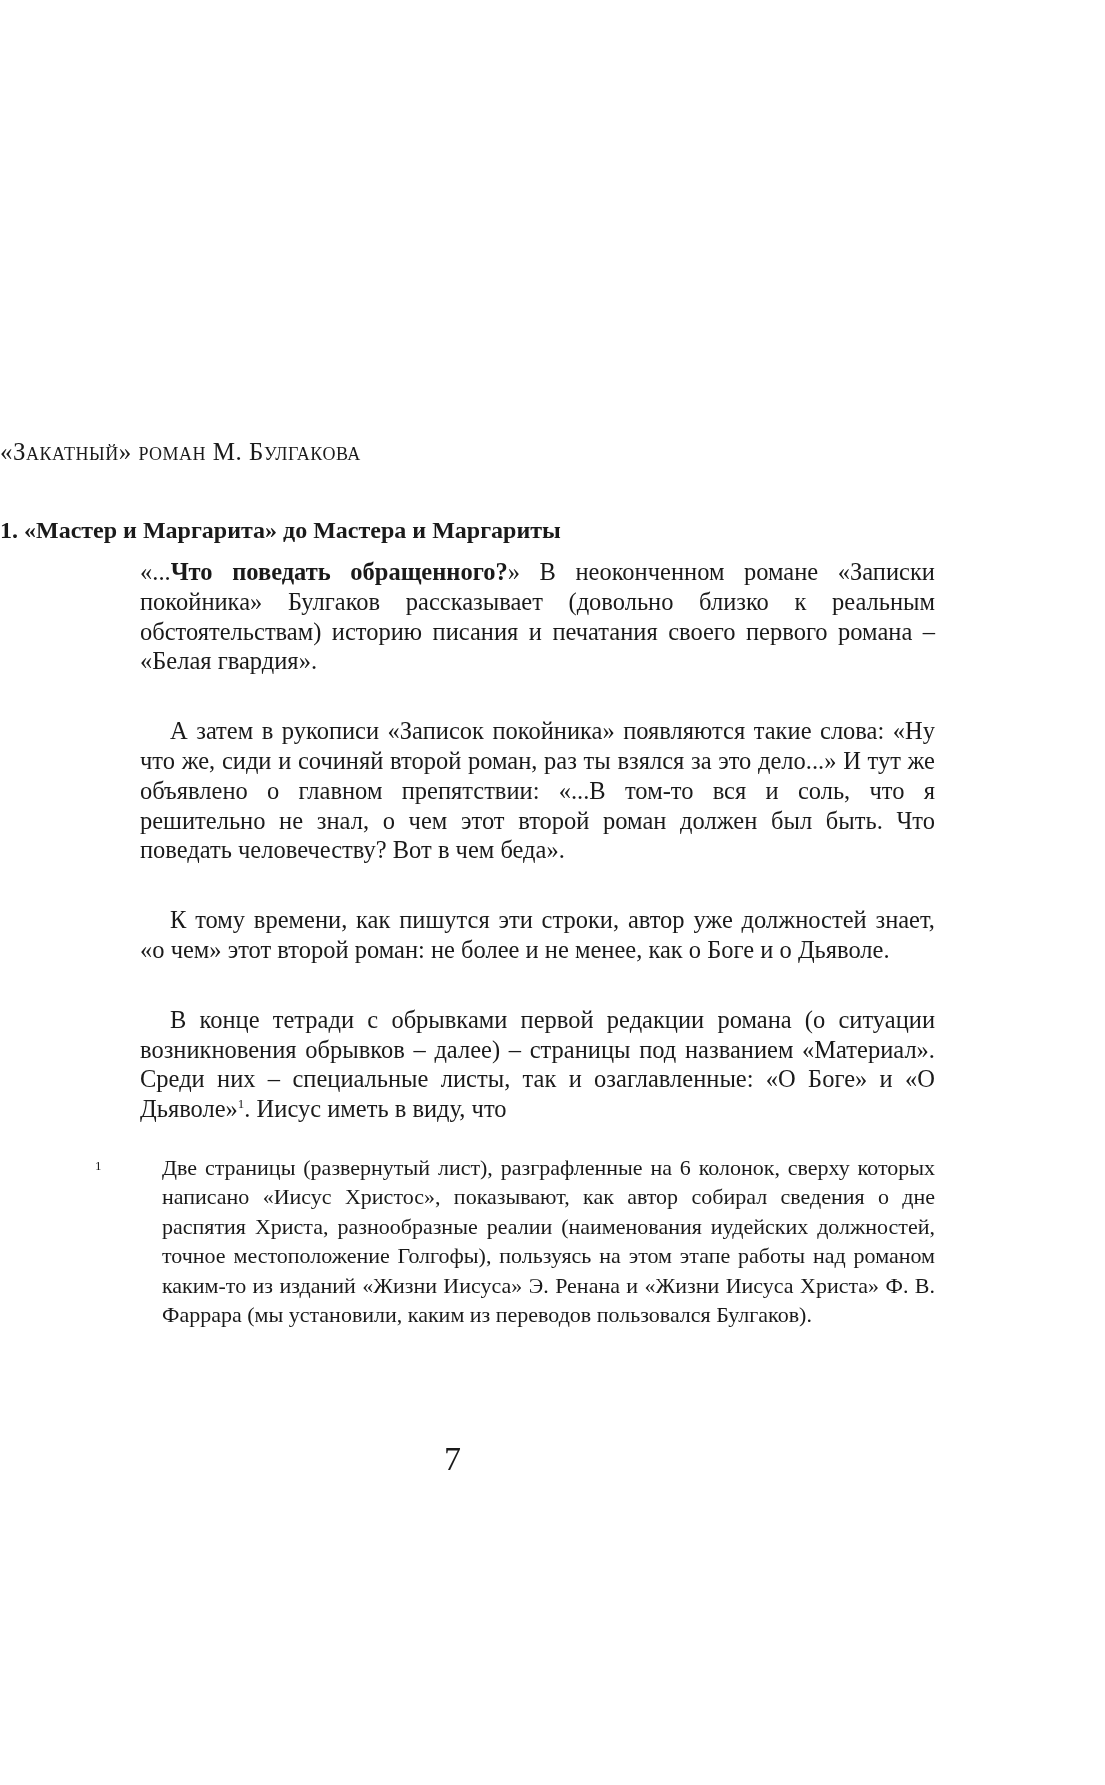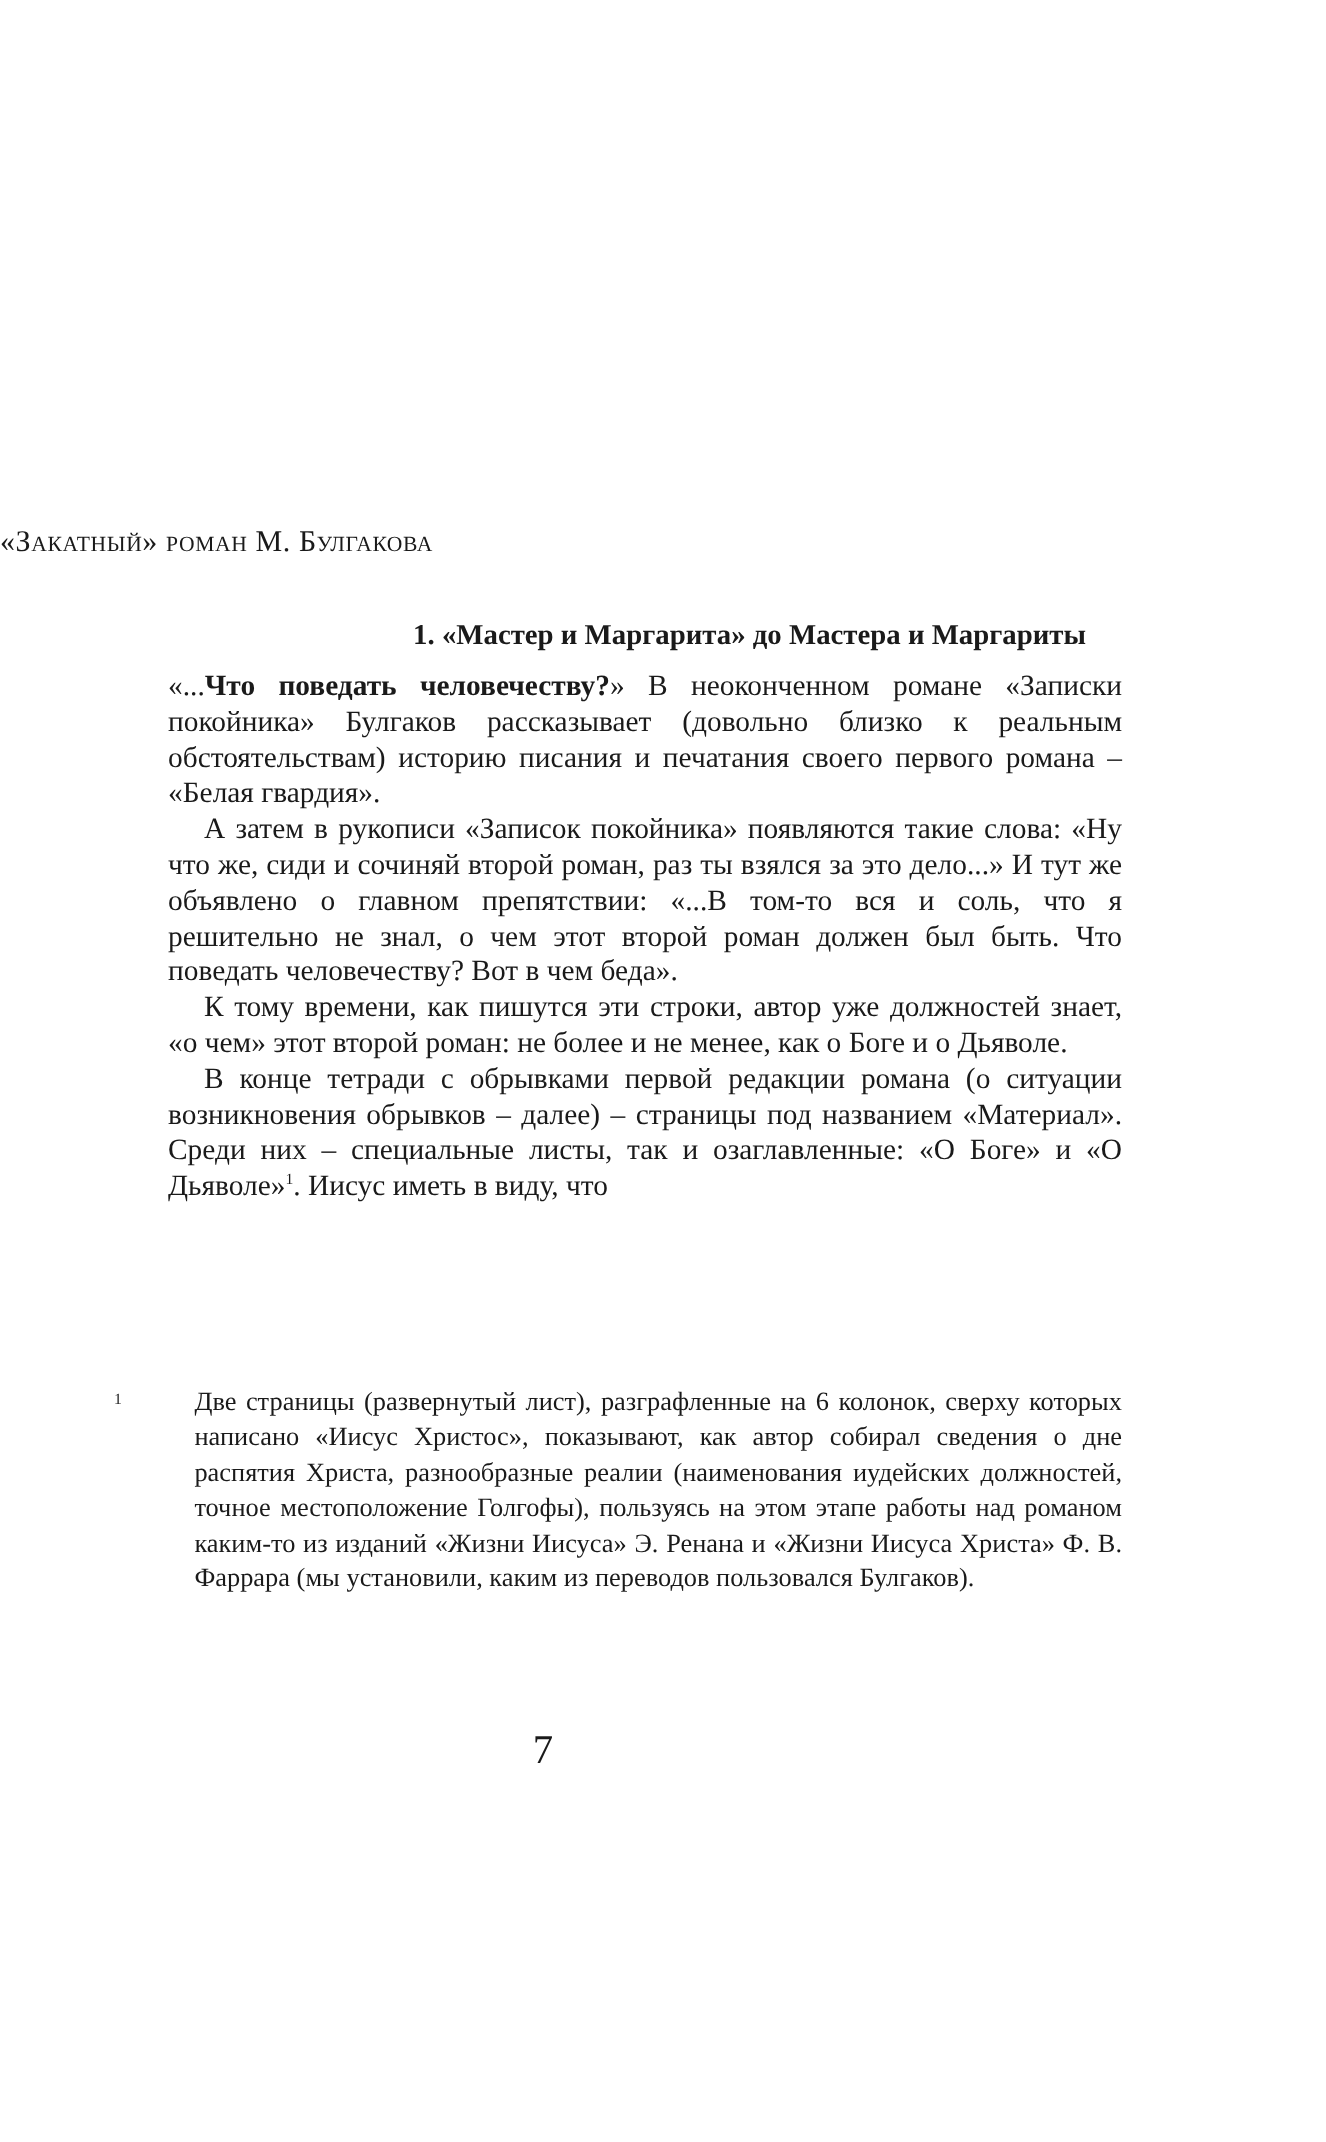--- a/index.html
+++ b/index.html
@@ -6,30 +6,30 @@
   body {
     width: 1105px; height: 1785px; position: relative; overflow: hidden;
     font-family: "Liberation Serif", "DejaVu Serif", serif; color: #1a1a1a;
   }
   .title {
     position: absolute; top: 438px; left: 0; width: 905px; text-align: left;
     font-size: 25px; letter-spacing: 0.5px;
   }
   .title .sc { font-variant: small-caps; }
   .heading {
-    position: absolute; top: 517px; left: 0; width: 905px; text-align: right;
+    position: absolute; top: 517px; left: 0; width: 905px; text-align: left;
     font-size: 24px; font-weight: bold;
   }
   .body {
     position: absolute; top: 557px; left: 140px; width: 795px;
     font-size: 24.5px; line-height: 29.8px; text-align: justify;
     hyphens: manual;
   }
   .body p { margin: 0; }
-  .body p.indent { text-indent: 30px; }
+  .body p.indent { text-indent: 30px; margin-top: 40px; }
   .body b { font-weight: bold; }
   sup.fn { font-size: 13px; vertical-align: 9px; line-height: 0; }
   .footnote {
     position: absolute; top: 1153px; left: 95px; width: 840px;
     font-size: 22px; line-height: 29.4px;
   }
   .footnote .fn-mark { position: absolute; left: 0; top: -2px; font-size: 13px; }
   .footnote .fn-text { margin-left: 67px; text-align: justify; }
   .page-num {
     position: absolute; top: 1440px; left: 0; width: 905px; text-align: center;
@@ -39,21 +39,21 @@
 </head>
 <body>
 
 <div class="title">
   <span class="sc">«Закатный» роман М. Булгакова</span>
 </div>
 
 <div class="heading">1. «Мастер и Маргарита» до Мастера и Маргариты</div>
 
 <div class="body">
-  <p><span>«...</span><b>Что поведать человечеству?</b><span>» В неоконченном романе «Записки покойника» Булгаков рассказывает (довольно близко к реальным обстоятельствам) историю писания и печатания своего первого романа – «Белая гвардия».</span></p>
+  <p><span>«...</span><b>Что поведать обращенного?</b><span>» В неоконченном романе «Записки покойника» Булгаков рассказывает (довольно близко к реальным обстоятельствам) историю писания и печатания своего первого романа – «Белая гвардия».</span></p>
   <p class="indent">А затем в рукописи «Записок покойника» появляются такие слова: «Ну что же, сиди и сочиняй второй роман, раз ты взялся за это дело...» И тут же объявлено о главном препятствии: «...В том-то вся и соль, что я решительно не знал, о чем этот второй роман должен был быть. Что поведать человечеству? Вот в чем беда».</p>
   <p class="indent">К тому времени, как пишутся эти строки, автор уже должностей знает, «о чем» этот второй роман: не более и не менее, как о Боге и о Дьяволе.</p>
   <p class="indent"><span>В конце тетради с обрывками первой редакции романа (о ситуации возникновения обрывков – далее) – страницы под названием «Материал». Среди них – специальные листы, так и озаглавленные: «О Боге» и «О Дьяволе»</span><sup class="fn">1</sup><span>. Иисус иметь в виду, что</span></p>
 </div>
 
 <div class="footnote">
   <span class="fn-mark">1</span>
   <div class="fn-text">Две страницы (развернутый лист), разграфленные на 6 колонок, сверху которых написано «Иисус Христос», показывают, как автор собирал сведения о дне распятия Христа, разнообразные реалии (наименования иудейских должностей, точное местоположение Голгофы), пользуясь на этом этапе работы над романом каким-то из изданий «Жизни Иисуса» Э. Ренана и «Жизни Иисуса Христа» Ф. В. Фаррара (мы установили, каким из переводов пользовался Булгаков).</div>
 </div>
 

